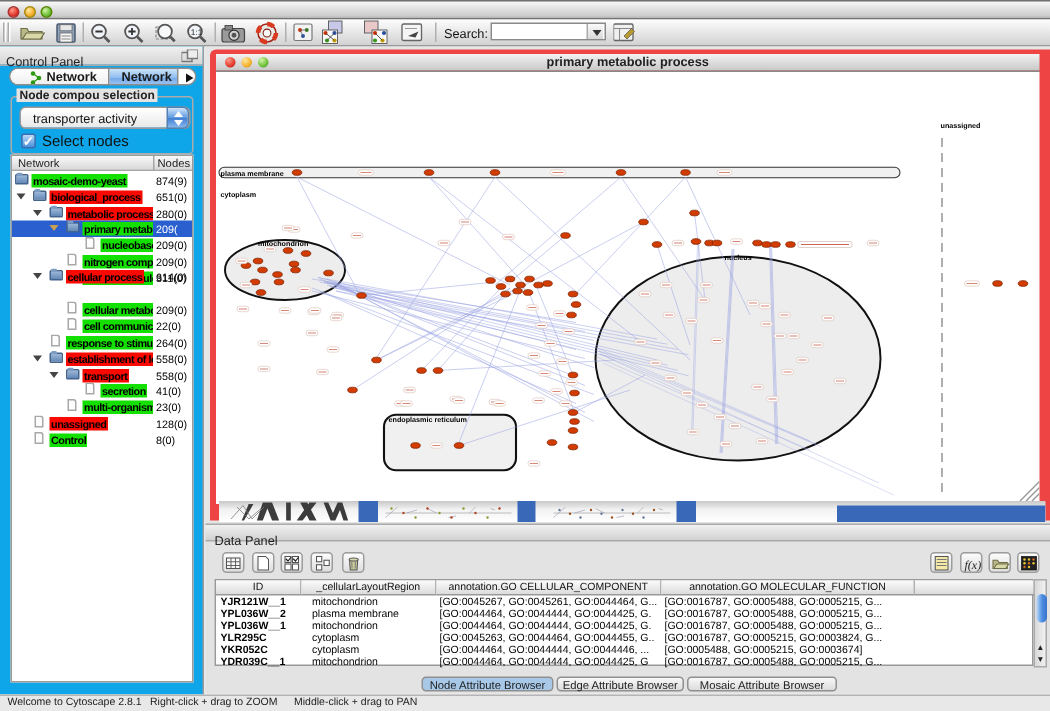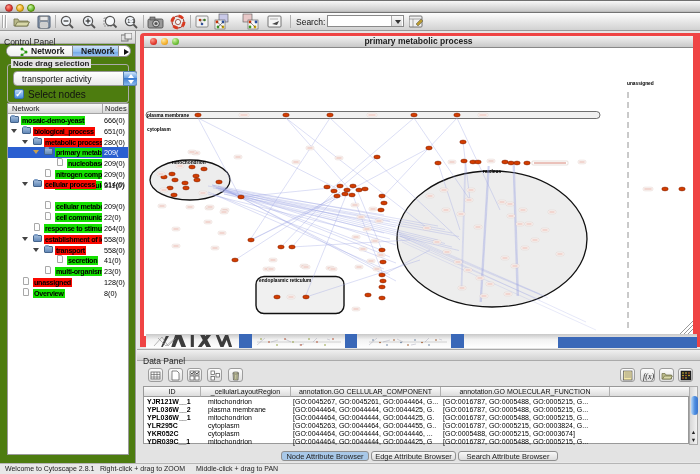--- a/index.html
+++ b/index.html
@@ -7,30 +7,30 @@
   body{font-family:"Liberation Sans",sans-serif;width:700px;height:474px;overflow:hidden;position:relative;background:#e8e8e8;}
   .abs{position:absolute;}
   
   #titlebar{left:0;top:0;width:700px;height:13px;background:linear-gradient(#f8f8f8,#cdcdcd 85%,#b5b5b5);border-top:1px solid #707070;border-bottom:1px solid #737373;}
   #titlebar .title{width:100%;text-align:center;font-size:9px;font-weight:bold;color:#3a3a3a;line-height:11px;}
   .light{width:8px;height:8px;border-radius:50%;top:3px;}
   
   #toolbar{left:0;top:13px;width:700px;height:18px;background:linear-gradient(#fdfdfd,#e3e3e3 60%,#d2d2d2);border-bottom:1px solid #9a9a9a;}
   .tsep{width:1px;height:13px;background:#b0b0b0;top:2px;}
   
-  #cpanel{left:0;top:31px;width:136px;height:432px;background:#4d7c0f;border-right:1px solid #9b9b9b;}
+  #cpanel{left:0;top:31px;width:136px;height:432px;background:#0ea5e9;border-right:1px solid #9b9b9b;}
   #cphead{left:0;top:0;width:135px;height:13px;background:linear-gradient(#f0f0f0,#d5d5d5);border-bottom:1px solid #aaa;}
   #cphead span{font-size:8.5px;color:#222;margin-left:4px;line-height:13px;}
   
   #seg{left:6px;top:14px;width:125px;height:12px;background:#fff;border:1px solid #8e8e8e;border-radius:6px;overflow:hidden;}
   .segtxt{font-size:8.5px;font-weight:bold;color:#1a1a1a;line-height:11px;}
   
   #grpbox{left:7px;top:33px;width:122px;height:39px;border:1px solid #ababab;border-radius:3px;}
   #grplabel{left:11px;top:28px;background:#e3e3e3;padding:0 2px;font-size:8px;font-weight:bold;color:#222;}
-  #combo{left:13px;top:40px;width:126px;height:15px;background:linear-gradient(#ffffff,#e9e9e9);border:1px solid #999;border-radius:4px;}
+  #combo{left:13px;top:40px;width:114px;height:15px;background:linear-gradient(#ffffff,#e9e9e9);border:1px solid #999;border-radius:4px;}
   #combo .ctext{font-size:8.5px;color:#111;line-height:14px;margin-left:8px;}
   #combobtn{right:0px;top:-1px;width:15px;height:15px;background:linear-gradient(#cfe4fa,#5e9ae0 50%,#3d7cd0 50%,#88b8ee);border:1px solid #5580b0;border-radius:0 4px 4px 0;}
   #checkbox{left:14px;top:58px;width:10px;height:10px;background:linear-gradient(#bcd8f5,#4a90dd);border:1px solid #3a70b0;border-radius:2px;color:#fff;font-size:9px;font-weight:bold;line-height:9px;text-align:center;}
   #cbl{left:28px;top:58px;font-size:10px;color:#111;}
   
   #tree{left:7px;top:72px;width:122px;height:352px;background:#fff;border:1px solid #9b9b9b;}
   #treehead{left:0;top:0;width:120px;height:10px;background:linear-gradient(#fafafa,#d8d8d8);border-bottom:1px solid #a5a5a5;}
   #treehead .c1{left:4px;font-size:7.5px;color:#222;line-height:10px;}
   #treehead .c2{left:97px;font-size:7.5px;color:#222;line-height:10px;}
   .trow{left:0;width:120px;height:11px;font-size:7.2px;font-weight:bold;letter-spacing:-0.3px;white-space:nowrap;overflow:hidden;}
@@ -201,41 +201,41 @@
         <circle cx="3" cy="2" r="1.5" fill="#2a9a10"></circle>
         <circle cx="7" cy="5" r="1.5" fill="#2a9a10"></circle>
         <circle cx="3" cy="8" r="1.5" fill="#2a9a10"></circle>
         <path d="M3 2 L7 5 L3 8" fill="none" stroke="#2a9a10" stroke-width="0.8"></path>
       </svg>
       <div class="abs segtxt" style="left:24px;top:0">Network</div>
       <div class="abs segtxt" style="left:74px;top:0">Network</div>
       <div class="abs" style="left:117px;top:3px;width:0;height:0;border-top:3.5px solid transparent;border-bottom:3.5px solid transparent;border-left:5px solid #111;"></div>
     </div>
     <div class="abs" id="grpbox"></div>
-    <div class="abs" id="grplabel">Node drag selection</div>
+    <div class="abs" id="grplabel">Node compou selection</div>
     <div class="abs" id="combo">
       <div class="ctext">transporter activity</div>
       <div class="abs" id="combobtn">
         <div class="abs" style="left:3.5px;top:2px;width:0;height:0;border-left:3px solid transparent;border-right:3px solid transparent;border-bottom:4px solid #fff;"></div>
         <div class="abs" style="left:3.5px;top:8px;width:0;height:0;border-left:3px solid transparent;border-right:3px solid transparent;border-top:4px solid #fff;"></div>
       </div>
     </div>
     <div class="abs" id="checkbox">✓</div>
     <div class="abs" id="cbl">Select nodes</div>
     <div class="abs" id="tree">
       <div class="abs" id="treehead">
         <span class="abs c1">Network</span>
         <span class="abs c2">Nodes</span>
         <div class="abs" style="left:94px;top:0;width:1px;height:10px;background:#a5a5a5;"></div>
       </div>
       <div id="rows">
         <div class="trow abs" style="top:11px;">
           <div class="folder" style="left:2px"></div>
           <div class="lbl green" style="left:13px;max-width:81px">mosaic-demo-yeast</div>
-          <div class="cnt" style="">666(0)</div>
+          <div class="cnt" style="">874(9)</div>
         </div>
         <div class="trow abs" style="top:21.8px;">
           <div class="arr" style="left:3px;"></div>
           <div class="folder" style="left:14px"></div>
           <div class="lbl red" style="left:25px;max-width:69px">biological_process</div>
           <div class="cnt" style="">651(0)</div>
         </div>
         <div class="trow abs" style="top:32.6px;">
           <div class="arr" style="left:14px;"></div>
           <div class="folder" style="left:25px"></div>
@@ -306,21 +306,21 @@
           <div class="lbl green" style="left:47px;max-width:47px">multi-organism pro</div>
           <div class="cnt" style="">23(0)</div>
         </div>
         <div class="trow abs" style="top:173px;">
           <div class="page" style="left:15px"></div>
           <div class="lbl red" style="left:25px;max-width:69px">unassigned</div>
           <div class="cnt" style="">128(0)</div>
         </div>
         <div class="trow abs" style="top:183.8px;">
           <div class="page" style="left:15px"></div>
-          <div class="lbl green" style="left:25px;max-width:69px">Overview</div>
+          <div class="lbl green" style="left:25px;max-width:69px">Control</div>
           <div class="cnt" style="">8(0)</div>
         </div>
       </div>
     </div>
   </div>
 
   <div class="abs" id="desktop">
     <div class="abs" id="iframe1">
       <div class="abs" id="ititle">
         <div class="abs light" style="left:6px;top:2px;width:7px;height:7px;background:radial-gradient(circle at 35% 30%,#ff9a8a,#e33a2e 60%,#b01810);"></div>
@@ -787,20 +787,20 @@
         <div class="td" style="left:149px;top:43px;width:147px">[GO:0044464, GO:0044444, GO:0044446, ...</div>
         <div class="td" style="left:299px;top:43px;width:166px">[GO:0005488, GO:0005215, GO:0003674]</div>
         <div class="td tid" style="left:3px;top:51px;width:54px">YDR039C__1</div>
         <div class="td" style="left:64px;top:51px;width:82px">mitochondrion</div>
         <div class="td" style="left:149px;top:51px;width:147px">[GO:0044464, GO:0044444, GO:0044425, G</div>
         <div class="td" style="left:299px;top:51px;width:166px">[GO:0016787, GO:0005488, GO:0005215, G...</div>
       </div>
     </div>
     <div class="abs btab btabsel" style="left:144px;width:88px;">Node Attribute Browser</div>
     <div class="abs btab" style="left:234px;width:85px;">Edge Attribute Browser</div>
-    <div class="abs btab" style="left:321px;width:100px;">Search Attribute Browser</div>
+    <div class="abs btab" style="left:321px;width:100px;">Mosaic Attribute Browser</div>
   </div>
 
   <div class="abs" id="status">
     <span style="left:5px">Welcome to Cytoscape 2.8.1</span>
     <span style="left:100px">Right-click + drag to ZOOM</span>
     <span style="left:196px">Middle-click + drag to PAN</span>
   </div>
 
 </body></html>

